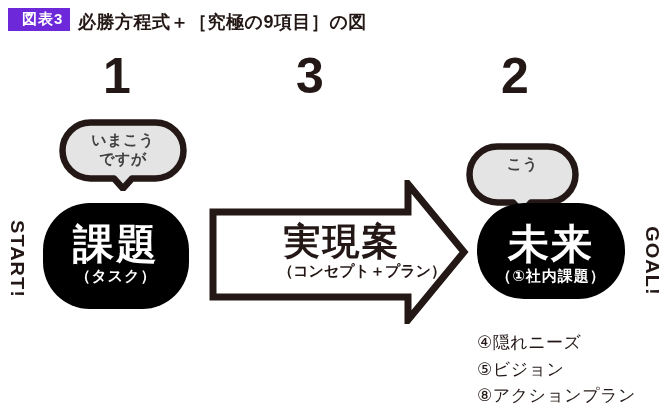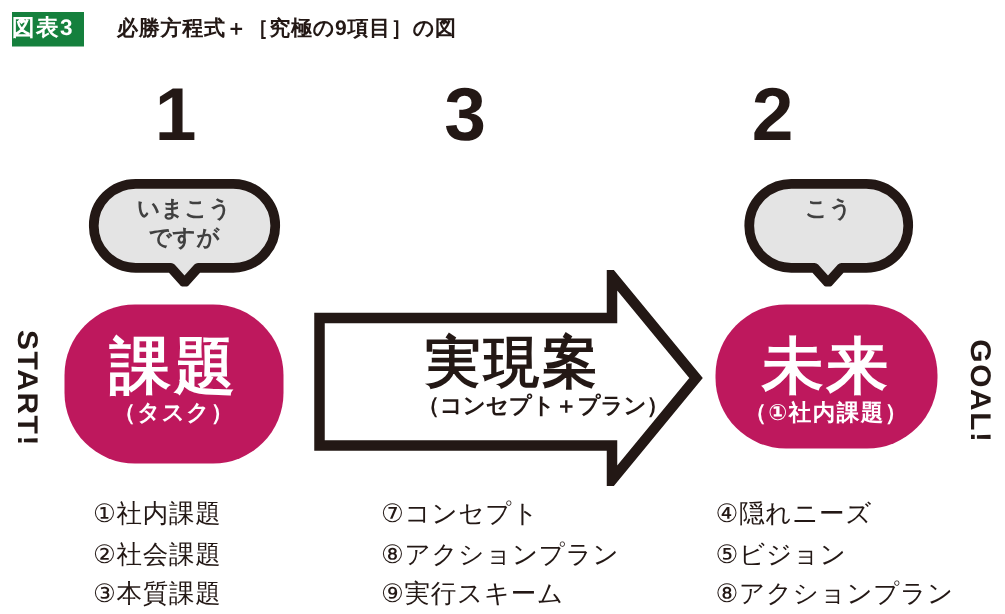--- a/index.html
+++ b/index.html
@@ -8,52 +8,52 @@
     width: 670px;
     height: 409px;
     background: #ffffff;
     overflow: hidden;
     font-family: "Liberation Sans", "DejaVu Sans", sans-serif;
     color: #231815;
   }
   
   .badge {
     position: absolute; left: 8px; top: 8px;
-    background: #15803d; color: #ffffff;
+    background: #6d28d9; color: #ffffff;
     font-size: 15px; font-weight: 700;
-    padding: 3px 7px 4px 0; line-height: 16px;
+    padding: 3px 7px 4px 14px; line-height: 16px;
     letter-spacing: 1px;
   }
   .title {
     position: absolute; left: 78px; top: 10px;
-    font-size: 14px; font-weight: 800; letter-spacing: 0.5px;
+    font-size: 18px; font-weight: 800; letter-spacing: 0.5px;
   }
   
   .step-number {
     position: absolute; top: 48px; width: 70px;
     text-align: center; font-size: 50px; font-weight: 900;
     line-height: 56px; color: #231815;
   }
   .num-1 { left: 82px; }
   .num-3 { left: 275px; }
   .num-2 { left: 480px; }
   
   .bubble { position: absolute; top: 119px; }
   .bubble svg { display: block; }
   .bubble .bubble-text {
     position: absolute; left: 0; top: 11px; width: 100%;
     text-align: center; font-size: 15px; font-weight: 700;
     line-height: 19px; color: #404040; letter-spacing: 0.5px;
   }
   .bubble-left  { left: 59px;  width: 128px; }
   .bubble-mid   { left: 269px; width: 116px; }
-  .bubble-right { left: 496px; width: 113px; }
+  .bubble-right { left: 466px; width: 113px; margin-top: 24px; }
   
   .blob {
-    position: absolute; background: #be185d; color: #ffffff;
+    position: absolute; background: #000000; color: #ffffff;
     text-align: center;
   }
   .blob-left  { left: 43px;  top: 203px; width: 146px; height: 106px; border-radius: 47px; }
   .blob-right { left: 477px; top: 203px; width: 148px; height: 96px; border-radius: 47px; }
   .blob-name {
     margin-top: 19px; font-size: 41px; font-weight: 900;
     line-height: 44px; letter-spacing: 2px;
   }
   .blob-sub { font-size: 15px; font-weight: 600; line-height: 20px; letter-spacing: 1px; }
   
@@ -133,29 +133,19 @@
     </svg>
   </div>
   <div class="arrow-name">実現案</div>
   <div class="arrow-sub">（コンセプト＋プラン）</div>
 
   <div class="blob blob-right">
     <div class="blob-name">未来</div>
     <div class="blob-sub">（①社内課題）</div>
   </div>
 
-  <div class="item-list list-left">
-    <div>①社内課題</div>
-    <div>②社会課題</div>
-    <div>③本質課題</div>
-  </div>
-  <div class="item-list list-mid">
-    <div>⑦コンセプト</div>
-    <div>⑧アクションプラン</div>
-    <div>⑨実行スキーム</div>
-  </div>
   <div class="item-list list-right">
     <div>④隠れニーズ</div>
     <div>⑤ビジョン</div>
     <div>⑧アクションプラン</div>
   </div>
 
 </div>
 
 </body></html>

